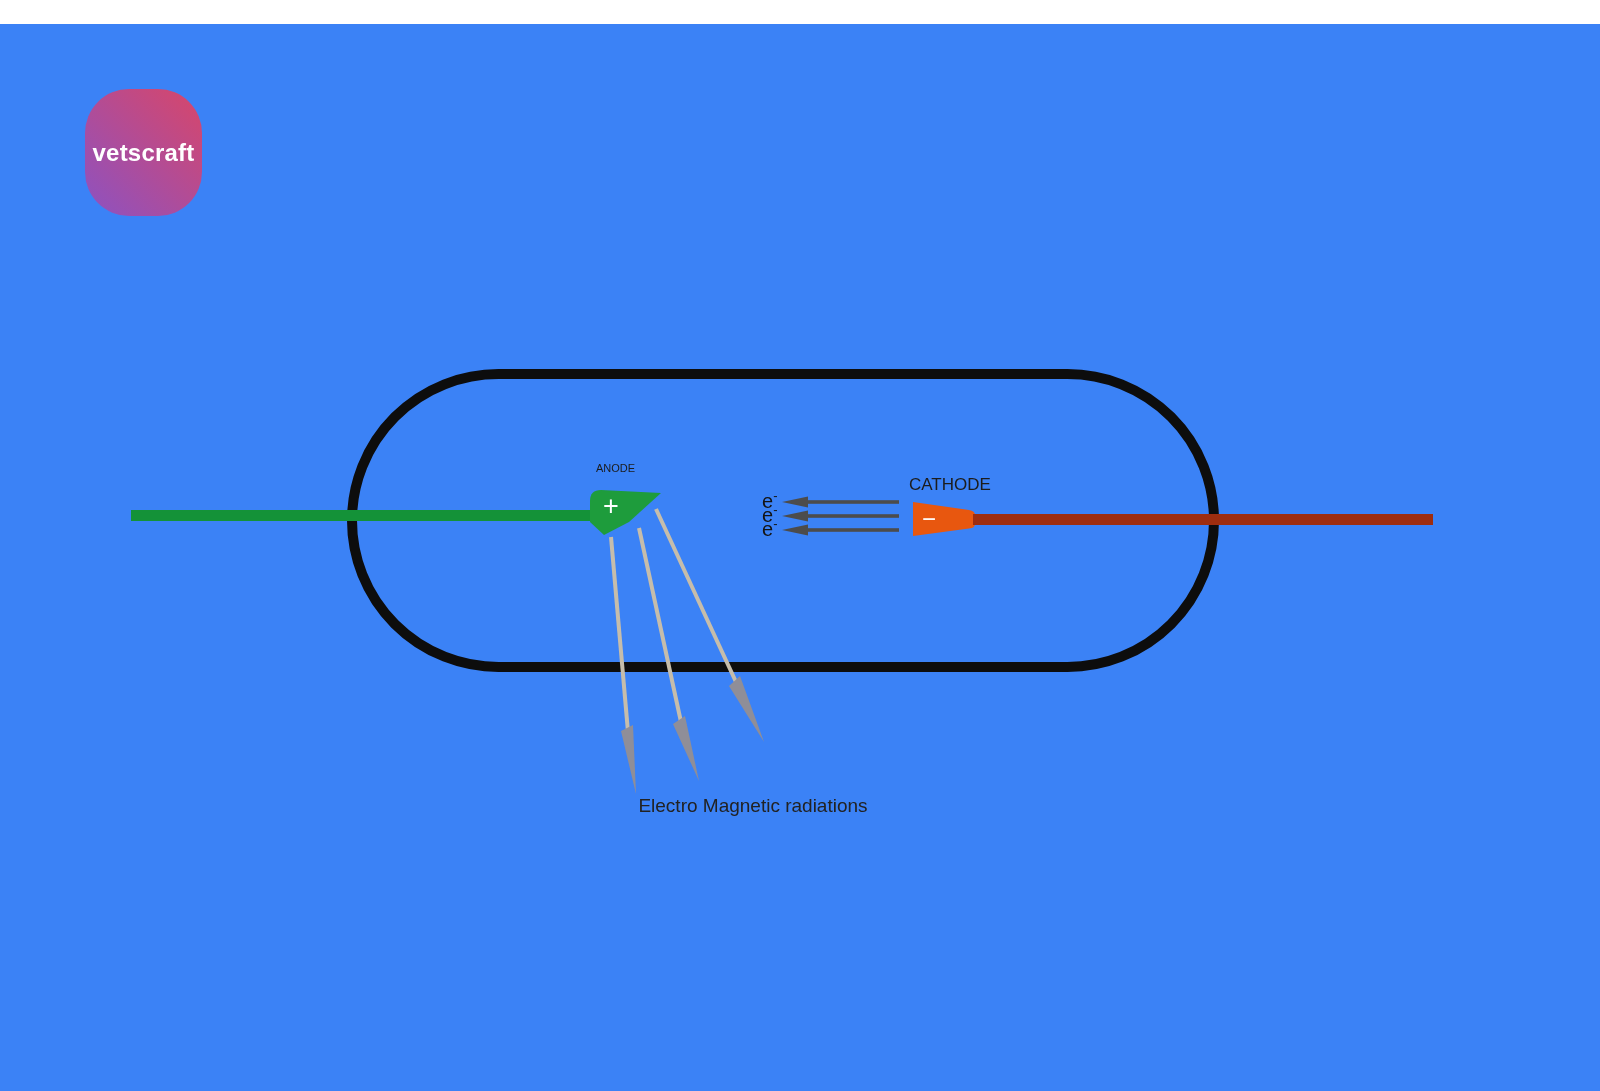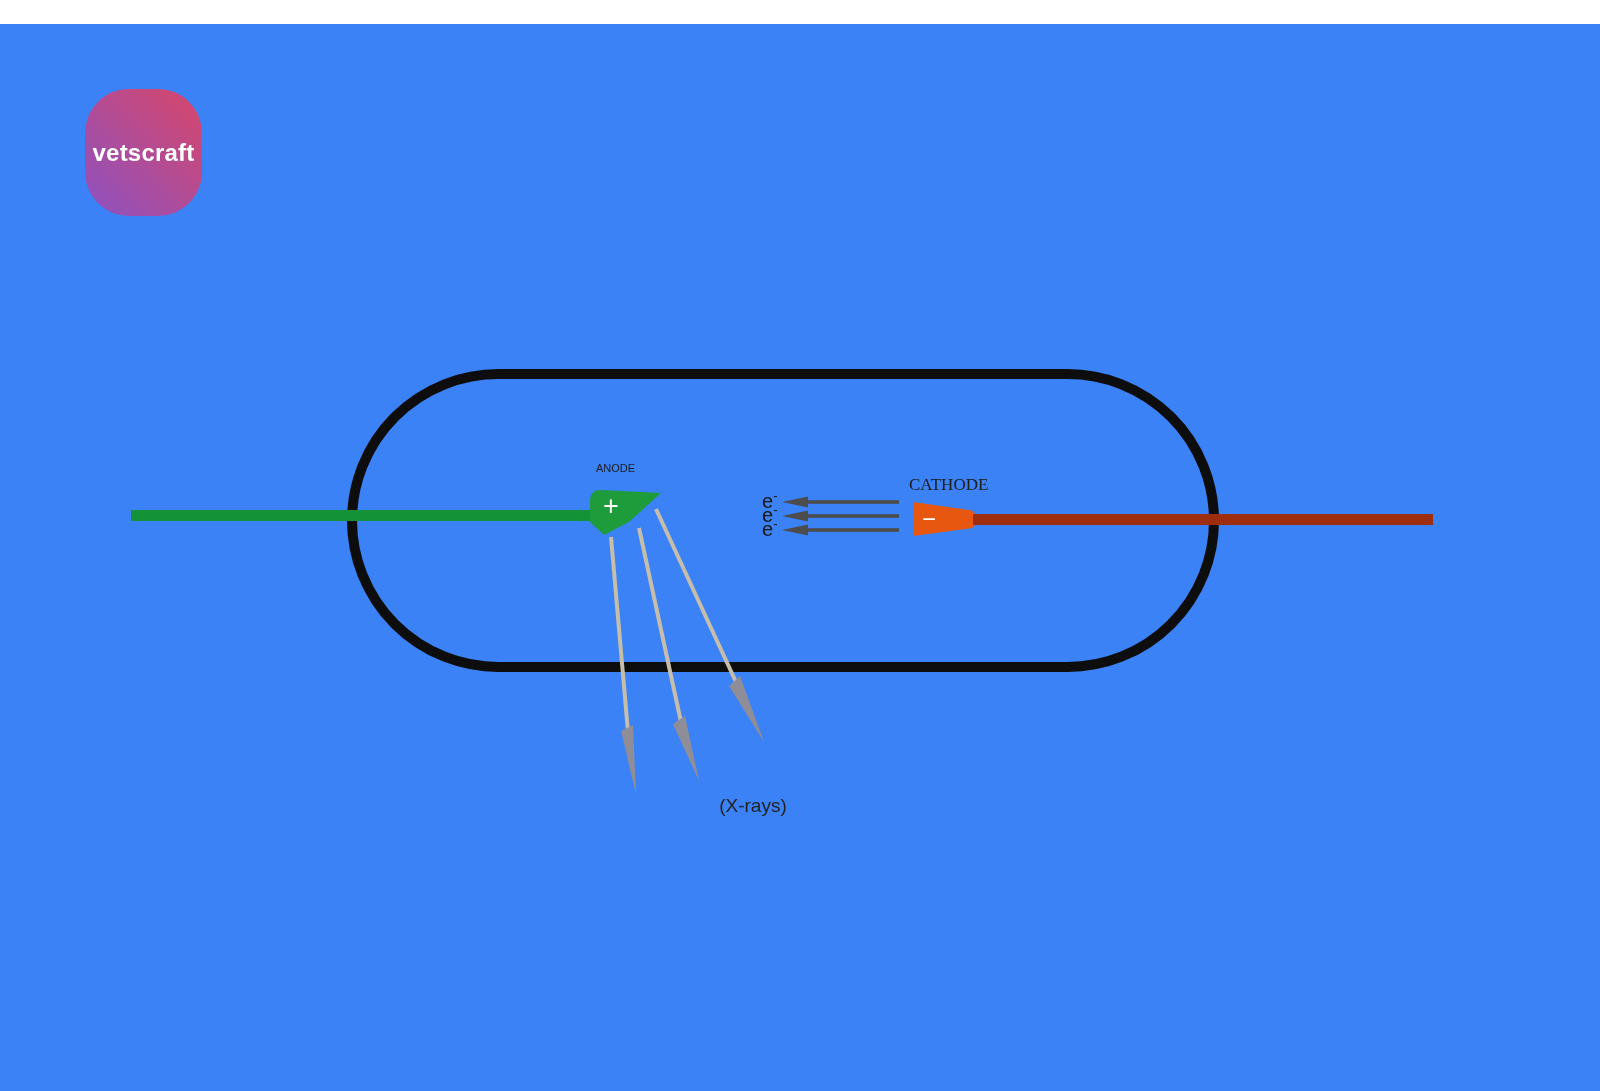--- a/index.html
+++ b/index.html
@@ -14,21 +14,21 @@
     border-radius:44px;
     background:linear-gradient(225deg,#D84669 0%,#8C52C2 100%);
     display:flex; align-items:center; justify-content:center;
   }
   .logo-text { color:#ffffff; font-weight:bold; font-size:24px; letter-spacing:0.2px; }
 
   .diagram-svg { position:absolute; left:0; top:0; }
 
   .lbl { position:absolute; color:#1C1C1C; white-space:nowrap; }
   .anode-label   { left:596px; top:438px; font-size:11px; }
-  .cathode-label { left:909px; top:451px; font-size:17px;font-family:Liberation Serif, serif; }
+  .cathode-label { left:909px; top:451px; font-size:17px; }
 
   .sign {
     position:absolute; color:#ffffff; display:flex;
     align-items:center; justify-content:center;
   }
   .anode-sign   { left:599px; top:469px; width:24px; height:26px; font-size:27px; }
   .cathode-sign { left:917px; top:484px; width:24px; height:22px; font-size:24px; }
 
   .electron { position:absolute; left:762px; height:20px; font-size:20px;
               line-height:20px; color:#141414; }
@@ -100,16 +100,16 @@
 
   <div class="lbl cathode-label">CATHODE</div>
 
   <div class="sign cathode-sign">−</div>
 
   <div class="electron electron-1"><span>e</span><sup>-</sup></div>
   <div class="electron electron-2"><span>e</span><sup>-</sup></div>
   <div class="electron electron-3"><span>e</span><sup>-</sup></div>
 
   <div class="caption">
-    <div>(X-rays)</div>
+    <div>Electro Magnetic radiations</div>
   </div>
 
 </div>
 
 </body></html>

